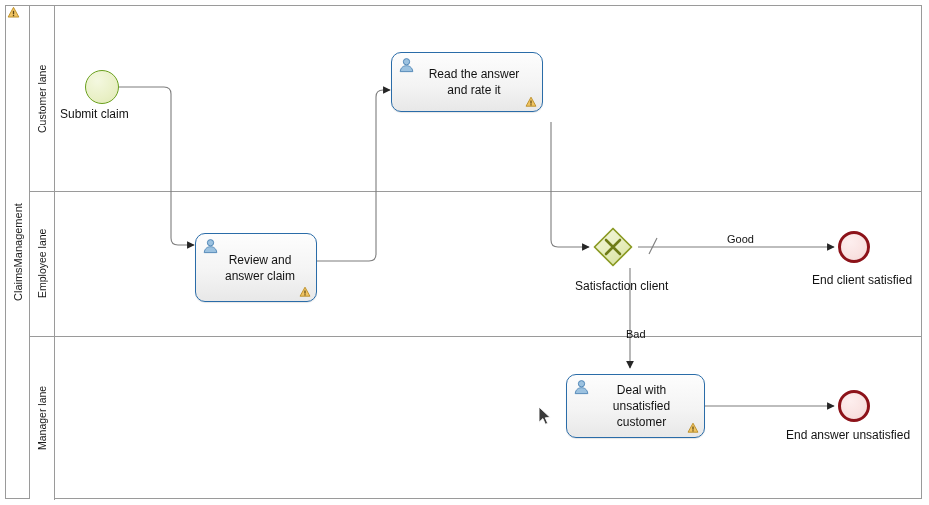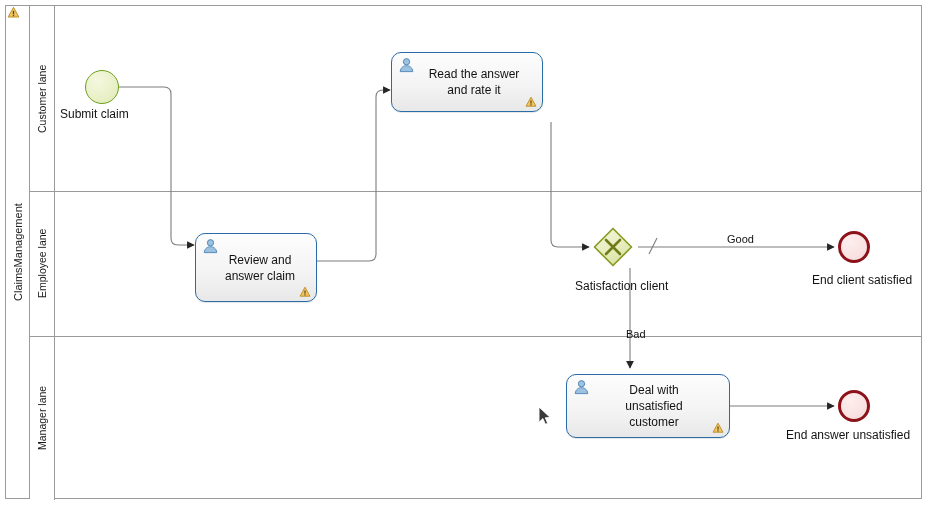--- a/index.html
+++ b/index.html
@@ -287,21 +287,21 @@
     <path d="M13 13 L27 27 M27 13 L13 27" stroke="#6f7c18" stroke-width="2.6" stroke-linecap="round"></path>
   </svg>
   <div class="label" style="left:575px; top:279px;">Satisfaction client</div>
 
   <div class="flow-label" style="left:727px; top:233px;">Good</div>
   <div class="flow-label" style="left:626px; top:328px;">Bad</div>
 
   <div class="event end-event" style="left:838px; top:231px;"></div>
   <div class="label" style="left:796px; top:273px;margin-left:16px;">End client satisfied</div>
 
-  <div class="task" style="left:566px; top:374px; width:164px; height:64px;">
+  <div class="task" style="left:566px; top:374px; width:139px; height:64px;">
     <svg class="user-icon" viewBox="0 0 20 20">
       <circle cx="10" cy="5.6" r="3.7" fill="#9cc2e0" stroke="#4e85b5" stroke-width="1.1"></circle>
       <path d="M2.6 17.2 C3.2 11.8 7 10.2 10 10.2 C13 10.2 16.8 11.8 17.4 17.2 Z" fill="#9cc2e0" stroke="#4e85b5" stroke-width="1.1" stroke-linejoin="round"></path>
     </svg>
     <div class="task-text" style="padding-left:20px;">Deal with
 unsatisfied
 customer</div>
     <svg class="task-warn" viewBox="0 0 16 16">
       <path d="M8 1.6 L14.6 13.6 L1.4 13.6 Z" fill="#f0c463" stroke="#b98b22" stroke-width="1.2" stroke-linejoin="round"></path>
       <rect x="7.2" y="6" width="1.6" height="4.2" fill="#5a4410"></rect>

